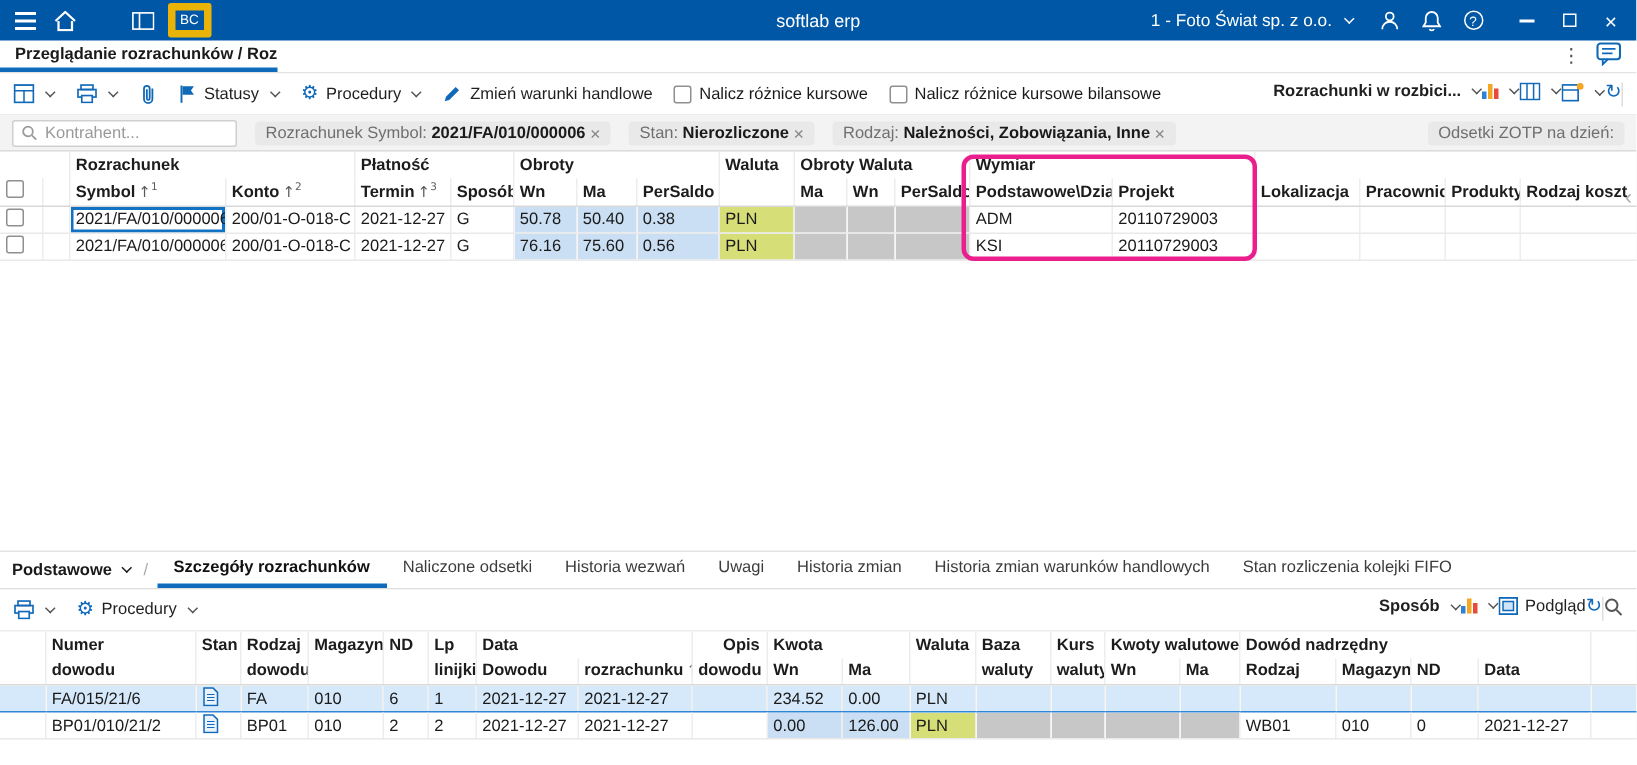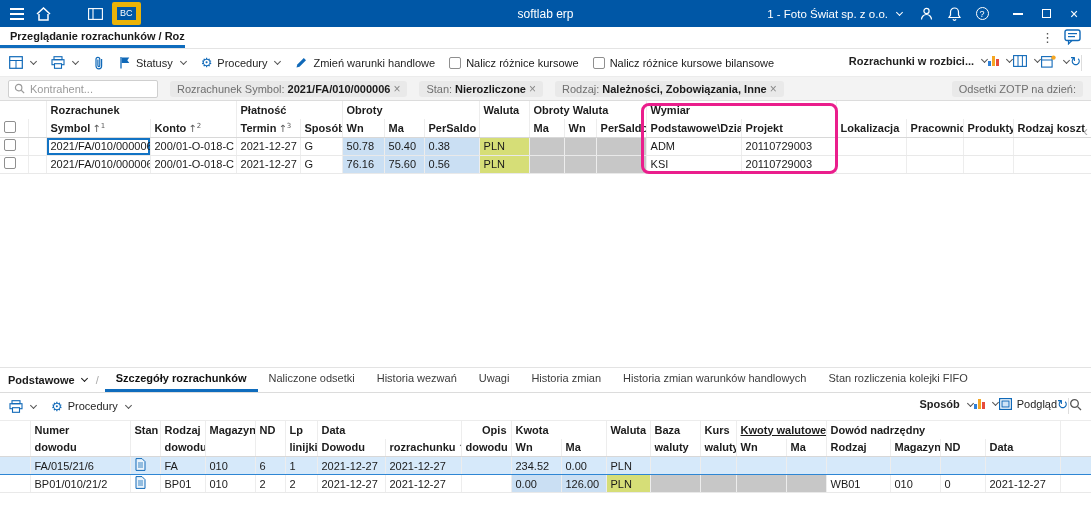--- a/index.html
+++ b/index.html
@@ -511,21 +511,21 @@
           <th style="border-bottom:none;">Rodzaj</th>
           <th style="border-bottom:none;">Magazyn</th>
           <th style="border-bottom:none;">ND</th>
           <th style="border-bottom:none;">Lp</th>
           <th colspan="2" style="border-bottom:none;">Data</th>
           <th style="border-bottom:none;text-align:right;">Opis</th>
           <th colspan="2" style="border-bottom:none;">Kwota</th>
           <th style="border-bottom:none;">Waluta</th>
           <th style="border-bottom:none;">Baza</th>
           <th style="border-bottom:none;">Kurs</th>
-          <th colspan="2" style="border-bottom:none;text-decoration:underline;">Kwoty walutowe</th>
+          <th colspan="2" style="border-bottom:none;">Kwoty walutowe</th>
           <th colspan="4" style="border-bottom:none;">Dowód nadrzędny</th>
           <th style="border-bottom:none;"></th>
         </tr>
         <tr>
           <th></th>
           <th>dowodu</th>
           <th></th>
           <th>dowodu</th>
           <th></th>
           <th></th>

